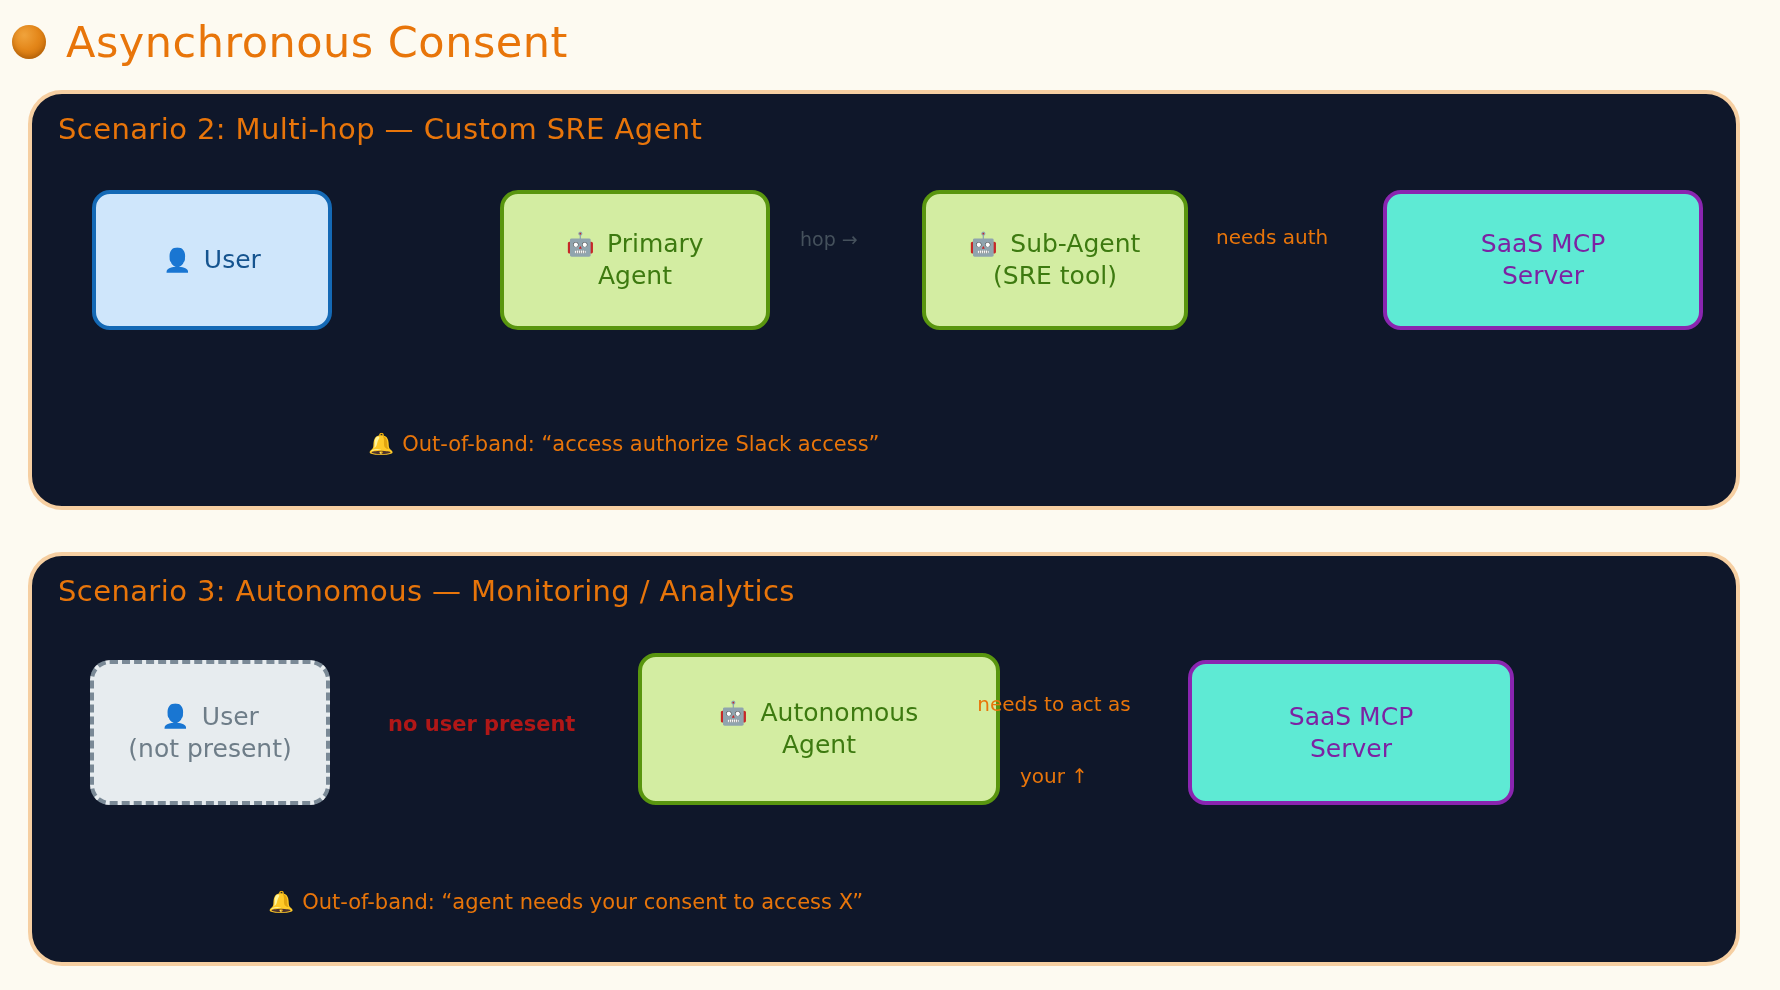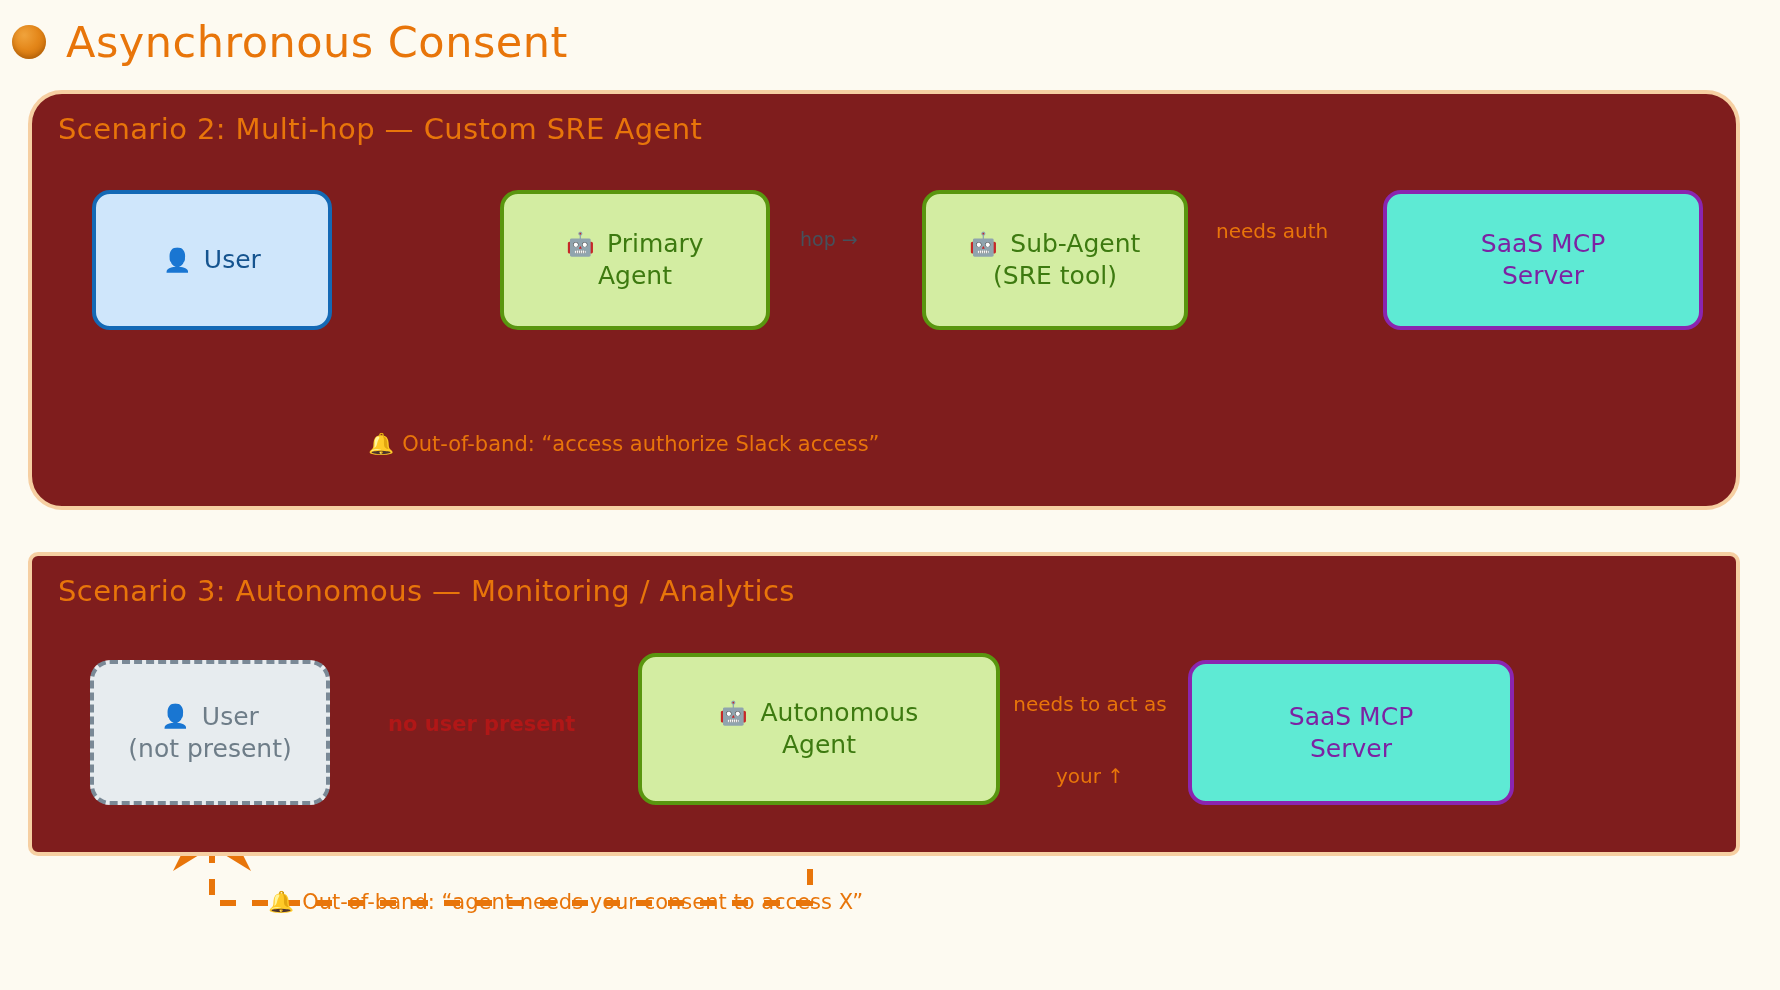--- a/index.html
+++ b/index.html
@@ -52,21 +52,21 @@
     font-family: "DejaVu Sans", sans-serif;
     font-weight: 500;
     white-space: nowrap;
   }
 
   
   .scenario {
     position: absolute;
     border: 4px solid #f6cfa2;
     border-radius: 34px;
-    background: #7f1d1d;
+    background: #0f172a;
     box-sizing: border-box;
   }
   .scenario-title {
     position: absolute;
     left: 26px;
     top: 18px;
     font-size: 29px;
     color: #e8750a;
     white-space: nowrap;
     letter-spacing: .4px;
@@ -214,28 +214,28 @@
     <div class="line">(SRE tool)</div>
   </div>
 
   <div class="node mcp" style="left:1383px; top:190px; width:320px; height:140px;">
     <div class="line">SaaS MCP</div>
     <div class="line">Server</div>
   </div>
 
   <div class="edge-label gray" style="left:800px; top:228px;">hop →</div>
 
-  <div class="edge-label orange" style="left:1216px; top:219px;">needs auth</div>
+  <div class="edge-label orange" style="left:1216px; top:225px;">needs auth</div>
 
   <div class="edge-label oob" style="left:368px; top:432px;">
     <span class="bell">🔔</span>
     <span>Out-of-band: “access authorize Slack access”</span>
   </div>
 
-  <div class="scenario" style="left:28px; top:552px; width:1712px; height:304px;border-radius:10px;">
+  <div class="scenario" style="left:28px; top:552px; width:1712px; height:414px;">
     <div class="scenario-title">Scenario 3: Autonomous — Monitoring / Analytics</div>
   </div>
 
   <div class="node user-absent" style="left:90px; top:660px; width:240px; height:145px;">
     <div class="line with-icon">
       <span class="node-emoji">👤</span>
       <span>User</span>
     </div>
     <div class="line">(not present)</div>
   </div>
@@ -248,21 +248,21 @@
     <div class="line">Agent</div>
   </div>
 
   <div class="node mcp" style="left:1188px; top:660px; width:326px; height:145px;">
     <div class="line">SaaS MCP</div>
     <div class="line">Server</div>
   </div>
 
   <div class="edge-label red" style="left:388px; top:712px;">no user present</div>
 
-  <div class="edge-label orange actas" style="left:1000px; top:692px; width:180px;gap:48px;">
+  <div class="edge-label orange actas" style="left:964px; top:692px; width:180px;gap:48px;">
     <span>needs to act as</span>
     <span>your ↑</span>
   </div>
 
   <div class="edge-label oob" style="left:268px; top:890px;">
     <span class="bell">🔔</span>
     <span>Out-of-band: “agent needs your consent to access X”</span>
   </div>
 
 </div>

